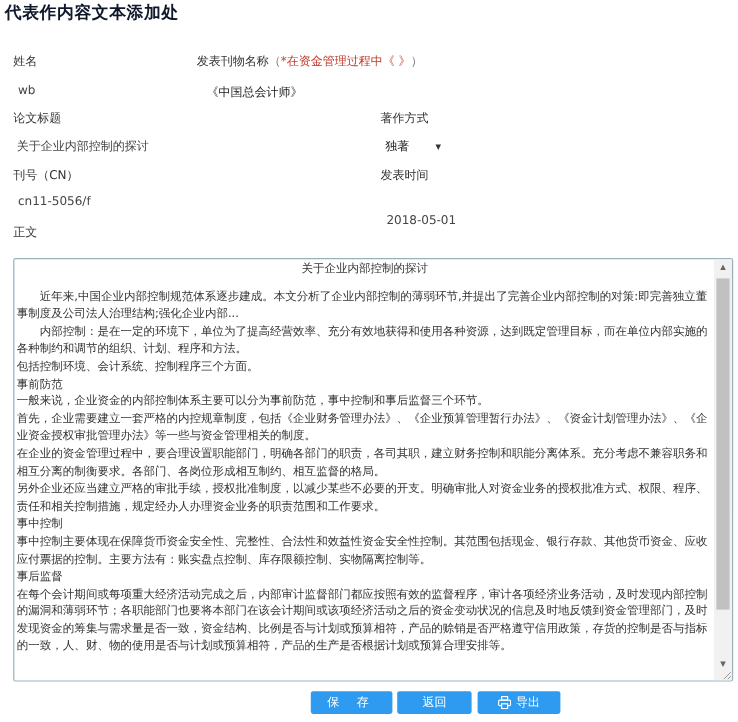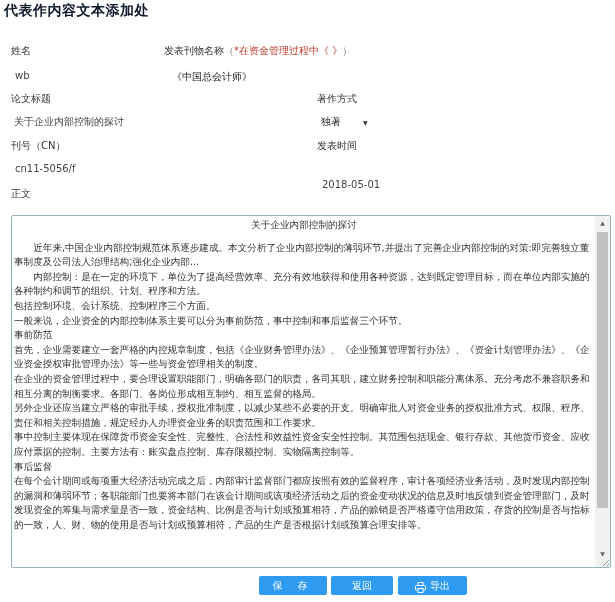--- a/index.html
+++ b/index.html
@@ -83,25 +83,26 @@
   <div class="value" style="left:322px; top:179px;">2018-05-01</div>
 
   <div class="label" style="left:11px; top:187px;">正文</div>
 
   <div class="textarea">
     <div class="textarea-content">
       <div class="center">关于企业内部控制的探讨</div>
       <p class="indent">近年来,中国企业内部控制规范体系逐步建成。本文分析了企业内部控制的薄弱环节,并提出了完善企业内部控制的对策:即完善独立董事制度及公司法人治理结构;强化企业内部...</p>
       <p class="indent">内部控制：是在一定的环境下，单位为了提高经营效率、充分有效地获得和使用各种资源，达到既定管理目标，而在单位内部实施的各种制约和调节的组织、计划、程序和方法。</p>
       <p>包括控制环境、会计系统、控制程序三个方面。</p>
+      <p>事前防范</p>
       <p>一般来说，企业资金的内部控制体系主要可以分为事前防范，事中控制和事后监督三个环节。</p>
-      <p>事前防范</p>
       <p>首先，企业需要建立一套严格的内控规章制度，包括《企业财务管理办法》、《企业预算管理暂行办法》、《资金计划管理办法》、《企业资金授权审批管理办法》等一些与资金管理相关的制度。</p>
       <p>在企业的资金管理过程中，要合理设置职能部门，明确各部门的职责，各司其职，建立财务控制和职能分离体系。充分考虑不兼容职务和相互分离的制衡要求。各部门、各岗位形成相互制约、相互监督的格局。</p>
       <p>另外企业还应当建立严格的审批手续，授权批准制度，以减少某些不必要的开支。明确审批人对资金业务的授权批准方式、权限、程序、责任和相关控制措施，规定经办人办理资金业务的职责范围和工作要求。</p>
+      <p>事中控制</p>
       <p>事中控制主要体现在保障货币资金安全性、完整性、合法性和效益性资金安全性控制。其范围包括现金、银行存款、其他货币资金、应收应付票据的控制。主要方法有：账实盘点控制、库存限额控制、实物隔离控制等。</p>
       <p>事后监督</p>
       <p>在每个会计期间或每项重大经济活动完成之后，内部审计监督部门都应按照有效的监督程序，审计各项经济业务活动，及时发现内部控制的漏洞和薄弱环节；各职能部门也要将本部门在该会计期间或该项经济活动之后的资金变动状况的信息及时地反馈到资金管理部门，及时发现资金的筹集与需求量是否一致，资金结构、比例是否与计划或预算相符，产品的赊销是否严格遵守信用政策，存货的控制是否与指标的一致，人、财、物的使用是否与计划或预算相符，产品的生产是否根据计划或预算合理安排等。</p>
     </div>
     <div class="scrollbar">
       <div class="scroll-up">▲</div>
       <div class="scroll-thumb"></div>
       <div class="scroll-down">▼</div>
     </div>
     <div class="resize-grip"></div>

